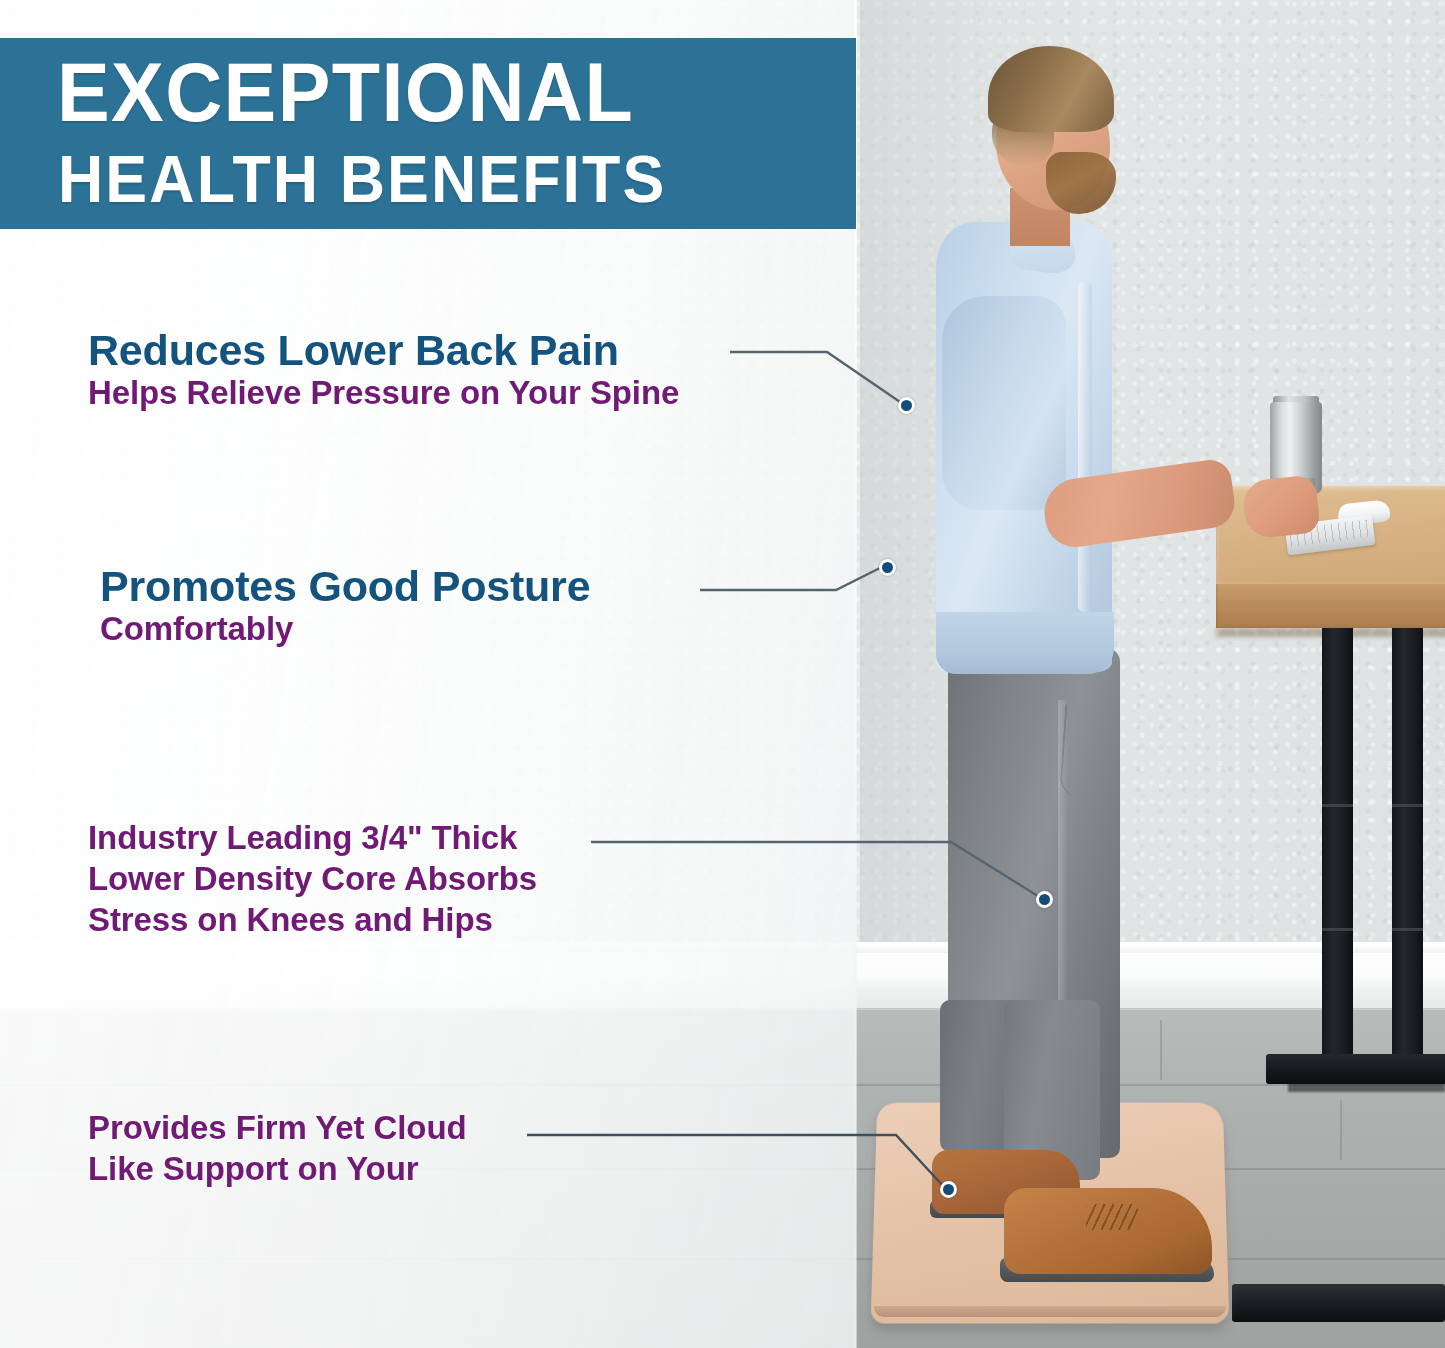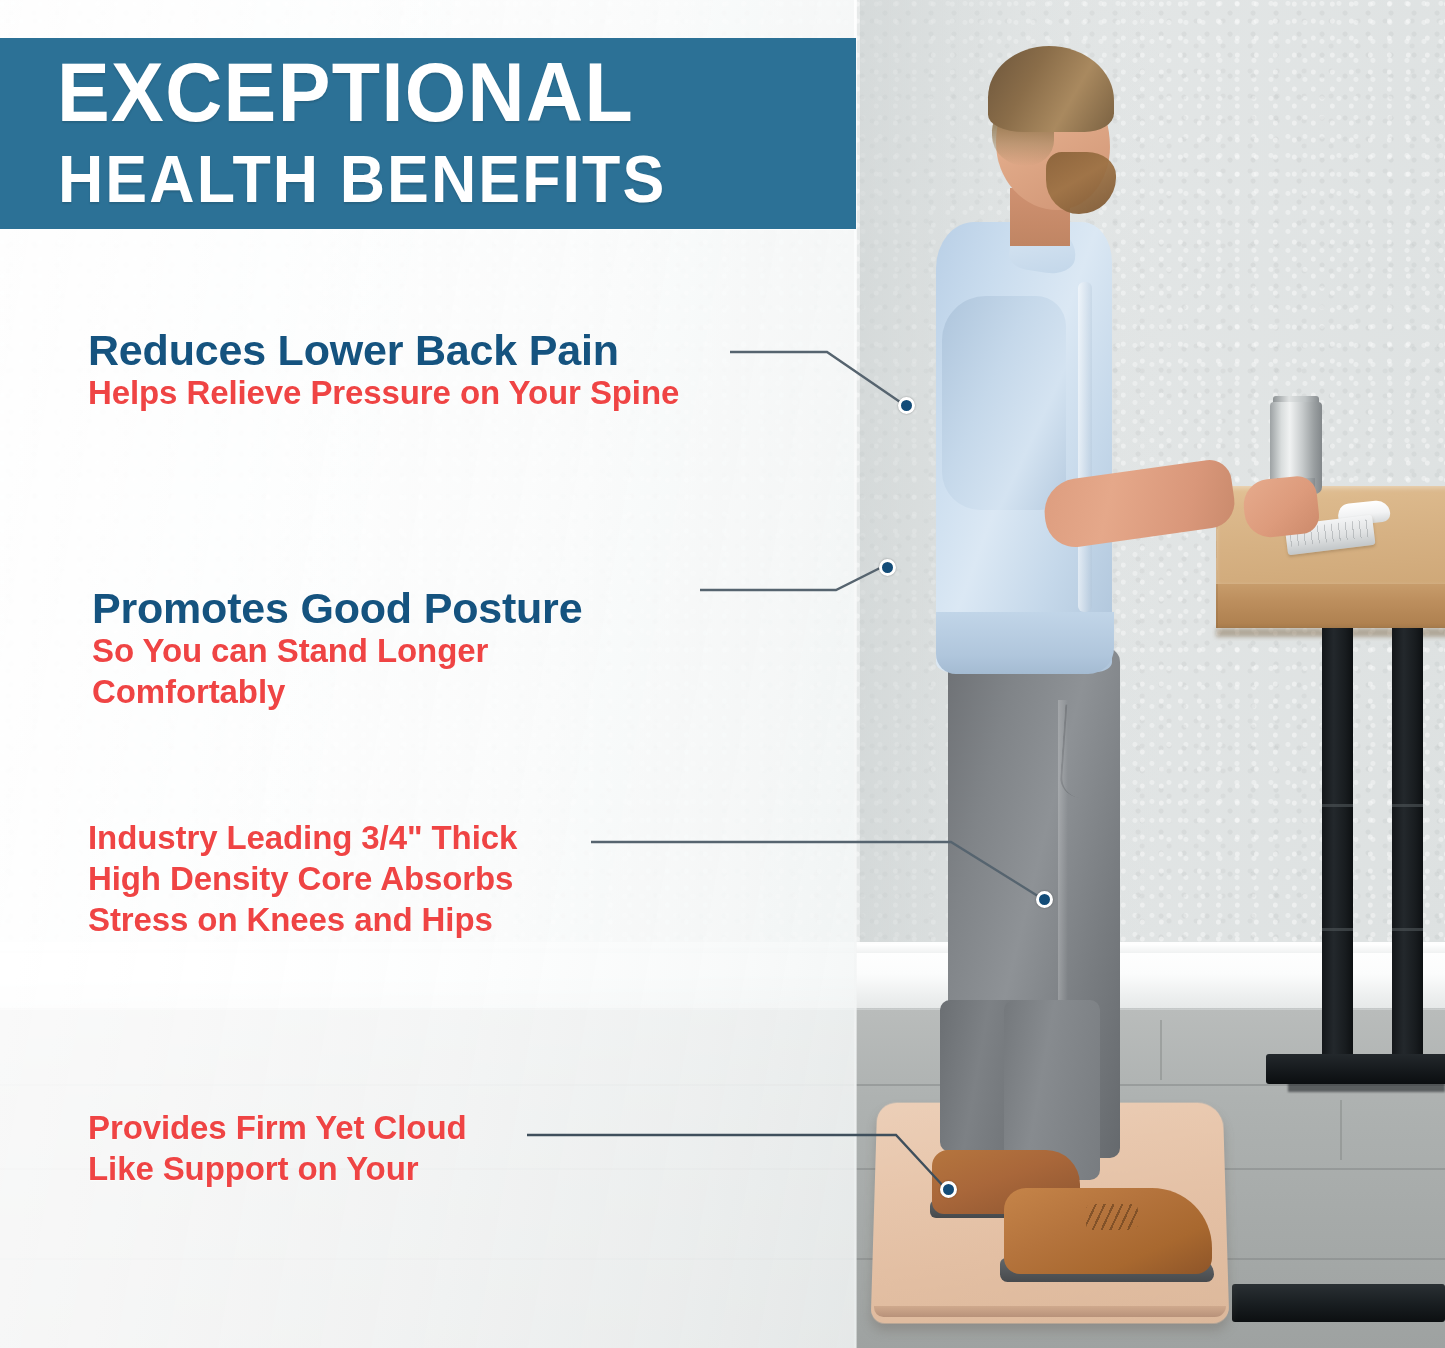--- a/index.html
+++ b/index.html
@@ -391,31 +391,31 @@
   .benefit-title {
     color: #15537f;
     font-size: 43px;
     font-weight: bold;
     line-height: 1.04;
     letter-spacing: -0.2px;
     white-space: nowrap;
     text-shadow: 0 1px 1px rgba(255,255,255,.65);
   }
   .benefit-sub {
-    color: #ef4444;
+    color: #701a75;
     font-size: 33px;
     font-weight: 600;
     line-height: 1.24;
     letter-spacing: -0.1px;
     white-space: nowrap;
     text-shadow: 0 1px 1px rgba(255,255,255,.6);
   }
 
   .b1 { left: 88px; top: 328px; }
-  .b2 { left: 92px; top: 564px; margin-top: 22px; }
+  .b2 { left: 100px; top: 564px; }
   .b3 { left: 88px; top: 818px; }
   .b4 { left: 88px; top: 1108px; }
 
   
   .leaders {
     position: absolute; left: 0; top: 0;
     width: 1445px; height: 1348px;
     pointer-events: none;
   }
   .dot {
@@ -517,27 +517,26 @@
     <div class="banner-line2">HEALTH BENEFITS</div>
   </div>
 
   <div class="benefit b1">
     <div class="benefit-title">Reduces Lower Back Pain</div>
     <div class="benefit-sub">Helps Relieve Pressure on Your Spine</div>
   </div>
 
   <div class="benefit b2">
     <div class="benefit-title">Promotes Good Posture</div>
-    <div class="benefit-sub">So You can Stand Longer</div>
     <div class="benefit-sub">Comfortably</div>
   </div>
 
   <div class="benefit b3">
     <div class="benefit-sub">Industry Leading 3/4" Thick</div>
-    <div class="benefit-sub">High Density Core Absorbs</div>
+    <div class="benefit-sub">Lower Density Core Absorbs</div>
     <div class="benefit-sub">Stress on Knees and Hips</div>
   </div>
 
   <div class="benefit b4">
     <div class="benefit-sub">Provides Firm Yet Cloud</div>
     <div class="benefit-sub">Like Support on Your</div>
   </div>
 
   <svg class="leaders" viewBox="0 0 1445 1348">
     <polyline points="730,352 827,352 903,404" fill="none" stroke="#56646f" stroke-width="2.4"></polyline>

